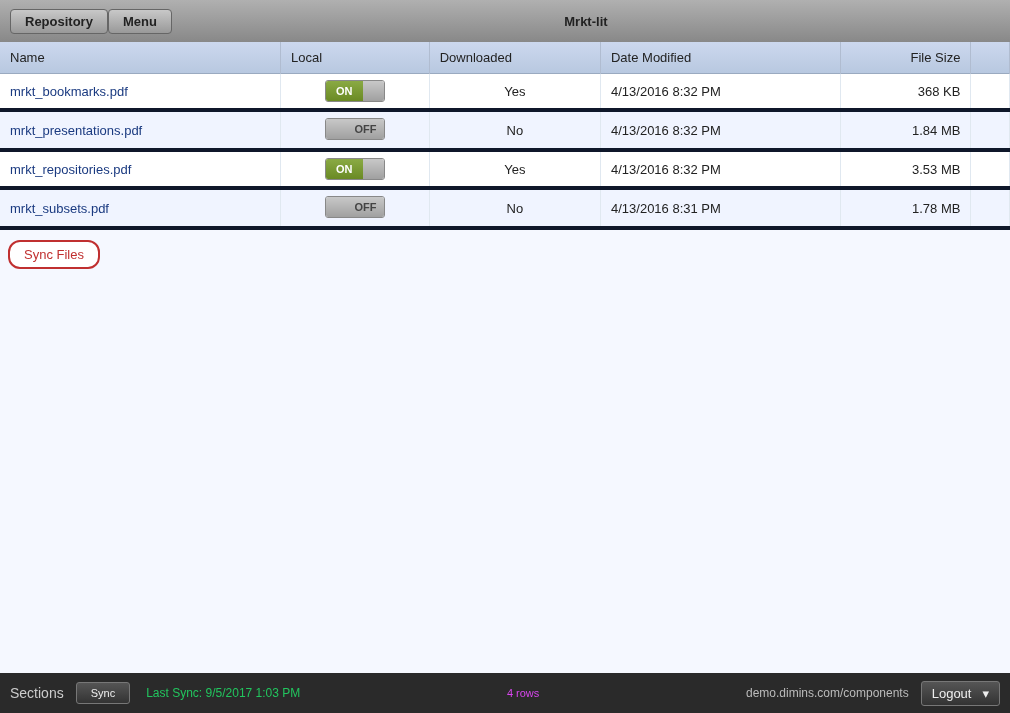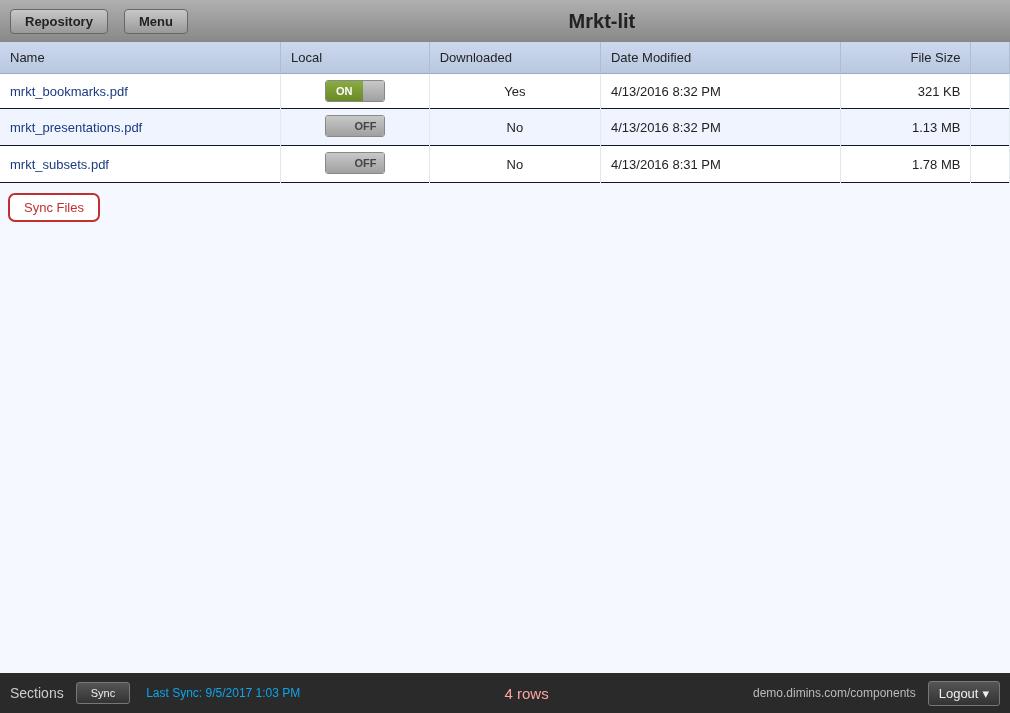--- a/index.html
+++ b/index.html
@@ -13,38 +13,38 @@
       flex-direction: column;
       overflow: hidden;
     }
 
     
     #header {
       background: linear-gradient(to bottom, #b0b0b0, #888888);
       padding: 6px 10px;
       display: flex;
       align-items: center;
-      gap: 16px;
+      gap: 0;
       height: 42px;
       flex-shrink: 0;
     }
     .header-btn {
       background: linear-gradient(to bottom, #c8c8c8, #999999);
       border: 1px solid #666;
       border-radius: 4px;
       padding: 4px 14px;
       cursor: pointer;
       font-size: 13px;
       color: #222;
       font-weight: bold;
     }
     #app-title {
       flex: 1;
       text-align: center;
-      font-size: 20px;
+      font-size: 13px;
       font-weight: bold;
       color: #222;
     }
 
     
     #main {
       flex: 1;
       background: #f5f8ff;
       display: flex;
       flex-direction: column;
@@ -64,21 +64,21 @@
     #file-table thead th {
       padding: 8px 10px;
       text-align: left;
       font-weight: normal;
       color: #222;
       border-right: 1px solid #b0bcd0;
       white-space: nowrap;
     }
     #file-table thead th.right { text-align: right; }
     #file-table tbody tr {
-      border-bottom: 1px solid #0f172a;
+      border-bottom: 4px solid #0f172a;
       background: #fff;
     }
     #file-table tbody tr:nth-child(even) { background: #f0f4ff; }
     #file-table tbody td {
       padding: 6px 10px;
       color: #222;
       border-right: 1px solid #e0e8f0;
     }
     #file-table tbody td.name { color: #1a3a80; font-size: 13px; }
     #file-table tbody td.center { text-align: center; }
@@ -115,21 +115,21 @@
       justify-content: center;
       color: #444;
     }
 
     
     #sync-files-btn {
       margin: 10px 8px;
       padding: 5px 14px;
       background: #fff;
       border: 2px solid #c03030;
-      border-radius: 7px;
+      border-radius: 12px;
       color: #c03030;
       font-size: 13px;
       cursor: pointer;
       font-weight: normal;
       width: fit-content;
     }
 
     
     #footer {
       background: #2a2a2a;
@@ -148,45 +148,45 @@
       color: #eee;
       padding: 4px 14px;
       font-size: 11px;
       cursor: pointer;
     }
     .footer-sections {
       color: #ccc;
       font-size: 14px;
     }
     .footer-last-sync {
-      color: #0ea5e9;
+      color: #22c55e;
       font-size: 12px;
       margin-left: 4px;
     }
     .footer-rows {
       flex: 1;
       text-align: center;
-      color: #fca5a5;
-      font-size: 15px;
+      color: #d946ef;
+      font-size: 11px;
     }
     .footer-url {
       color: #bbb;
       font-size: 12px;
     }
     .footer-logout {
       background: linear-gradient(to bottom, #555, #333);
       border: 1px solid #777;
       border-radius: 3px;
       color: #eee;
       padding: 4px 10px;
       font-size: 13px;
       cursor: pointer;
       display: flex;
       align-items: center;
-      gap: 4px;
+      gap: 11px;
     }
   </style>
 </head>
 <body>
 
 <div id="header">
   <button class="header-btn">Repository</button>
   <button class="header-btn">Menu</button>
   <div id="app-title">Mrkt-lit</div>
 </div>
@@ -205,32 +205,43 @@
     </thead>
     <tbody id="table-body">
     <tr>
           <td class="name">mrkt_bookmarks.pdf</td>
           <td class="center"><div class="toggle-btn">
         <div class="toggle-on">ON</div>
         <div class="toggle-off-side"></div>
       </div></td>
           <td class="center">Yes</td>
           <td>4/13/2016 8:32 PM</td>
-          <td class="right">321 KB</td>
+          <td class="right">368 KB</td>
           <td></td>
         </tr>
         <tr>
           <td class="name">mrkt_presentations.pdf</td>
           <td class="center"><div class="toggle-btn">
         <div class="toggle-off-side"></div>
         <div class="toggle-on" style="background: linear-gradient(to bottom, #c8c8c8, #a0a0a0); color: #444; width:38px;">OFF</div>
       </div></td>
           <td class="center">No</td>
           <td>4/13/2016 8:32 PM</td>
-          <td class="right">1.13 MB</td>
+          <td class="right">1.84 MB</td>
+          <td></td>
+        </tr>
+        <tr>
+          <td class="name">mrkt_repositories.pdf</td>
+          <td class="center"><div class="toggle-btn">
+        <div class="toggle-on">ON</div>
+        <div class="toggle-off-side"></div>
+      </div></td>
+          <td class="center">Yes</td>
+          <td>4/13/2016 8:32 PM</td>
+          <td class="right">3.53 MB</td>
           <td></td>
         </tr>
         <tr>
           <td class="name">mrkt_subsets.pdf</td>
           <td class="center"><div class="toggle-btn">
         <div class="toggle-off-side"></div>
         <div class="toggle-on" style="background: linear-gradient(to bottom, #c8c8c8, #a0a0a0); color: #444; width:38px;">OFF</div>
       </div></td>
           <td class="center">No</td>
           <td>4/13/2016 8:31 PM</td>

